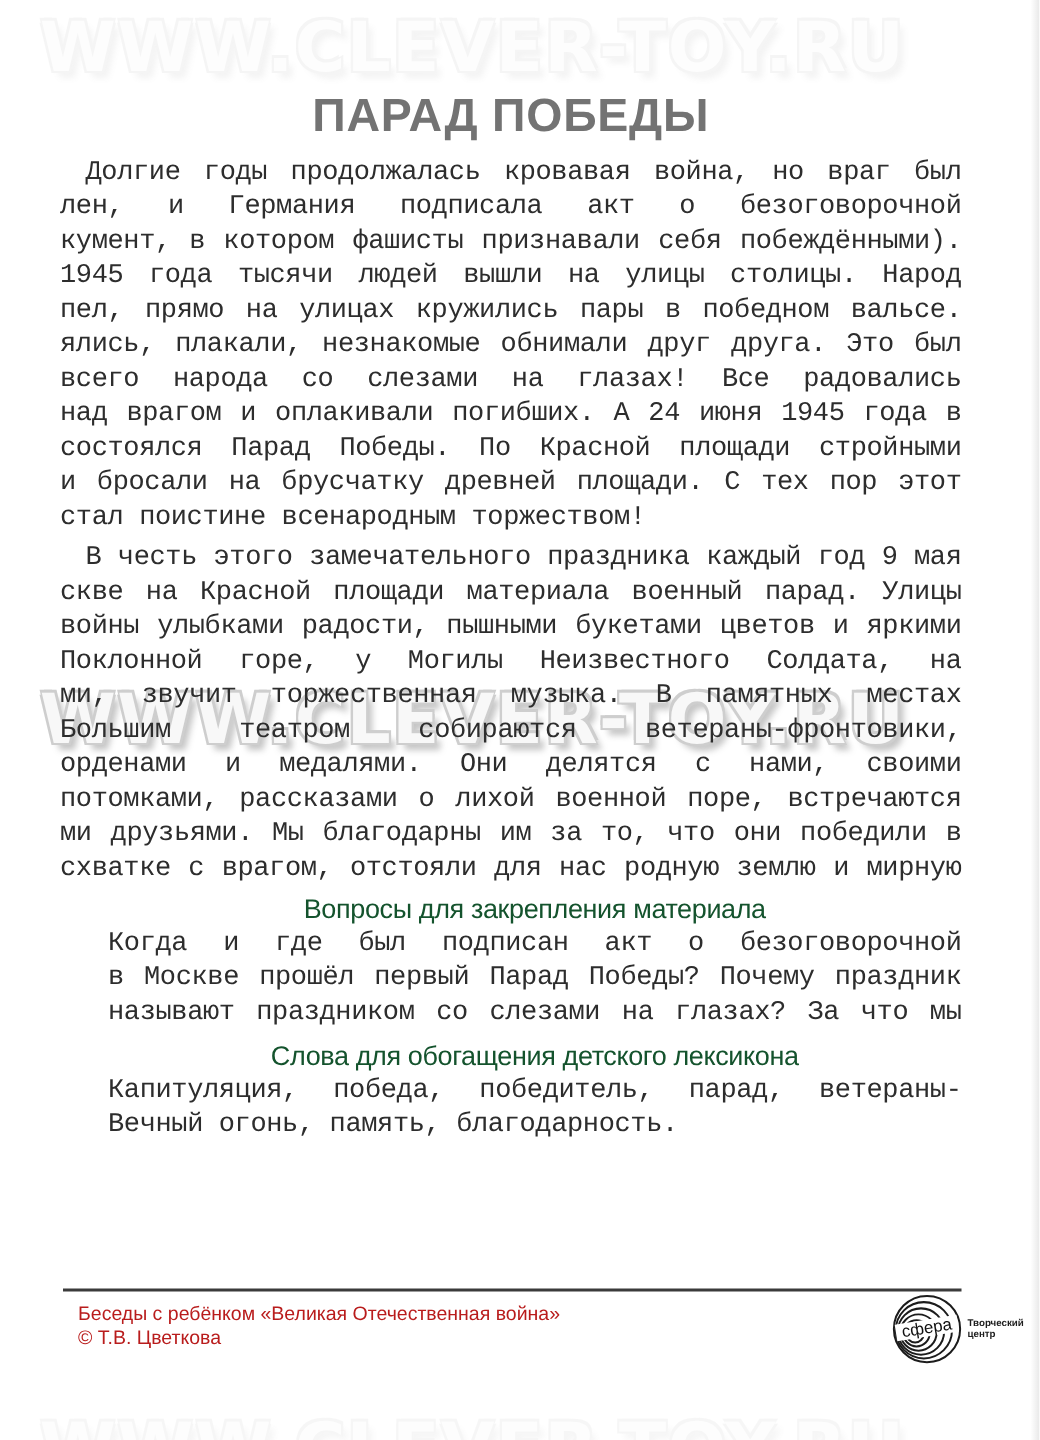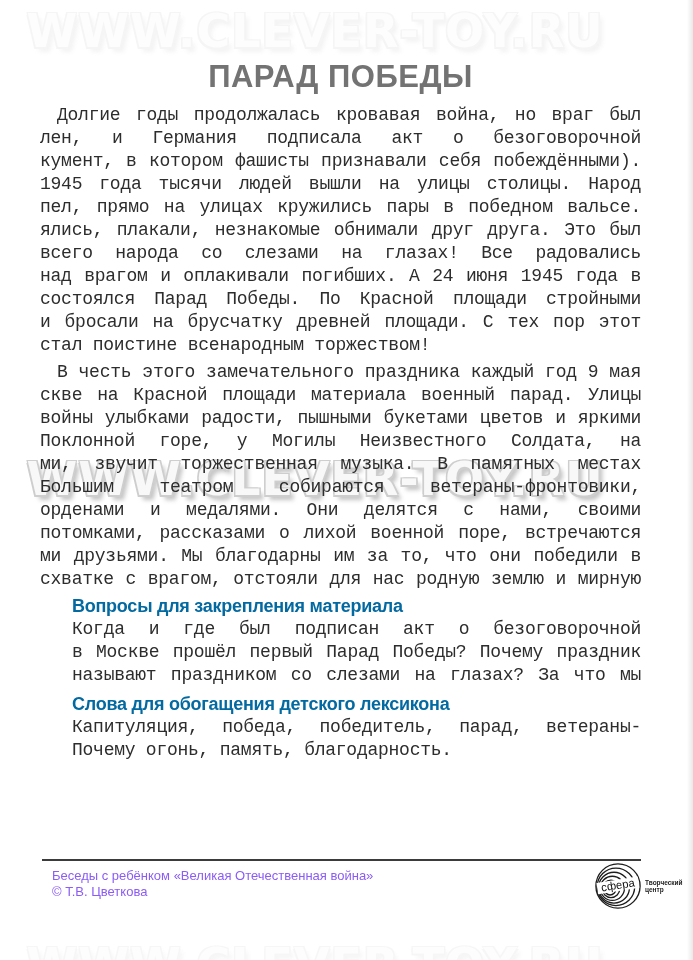--- a/index.html
+++ b/index.html
@@ -46,30 +46,30 @@
     height:23px;line-height:23px;overflow:hidden;
     text-align:justify;text-align-last:justify;-moz-text-align-last:justify;
   }
   .para .line.last-line{text-align-last:left;-moz-text-align-last:left;}
   .para.indent-first .line.first-line{text-indent:17px;}
   .para1{margin-bottom:4px;}
   .section{margin-left:32px;width:569px;}
   .section-questions{margin-top:4px;}
   .section-vocabulary{margin-top:6px;}
   .section-heading{
-    height:23px;line-height:23px;font-weight:bold;color:#0369a1;
+    height:23px;line-height:23px;font-weight:normal;color:#14532d;text-align:center;
   }
   
   .footer-rule{
     position:absolute;left:42px;top:859px;width:599px;height:0;
     border-top:2px solid #3b3b3b;z-index:1;
   }
   .footer-text{
     position:absolute;left:52px;top:868px;z-index:1;
-    font-size:13px;letter-spacing:0;color:#8b5cf6;
+    font-size:13px;letter-spacing:0;color:#b91c1c;
   }
   .footer-line{height:16px;line-height:16px;}
   .logo-wrap{
     position:absolute;left:593px;top:861px;z-index:2;
     display:flex;align-items:flex-start;
   }
   .logo-caption{
     margin-left:2px;margin-top:18px;
     font-size:6.5px;line-height:7px;font-weight:bold;color:#1e1e1e;
     letter-spacing:0;
@@ -124,21 +124,21 @@
           <div class="line">в Москве прошёл первый Парад Победы? Почему праздник 9 Мая</div>
           <div class="line">называют праздником со слезами на глазах? За что мы должны</div>
         </div>
     </div>
 
     <div class="section section-vocabulary">
       <div class="section-heading">Слова для обогащения детского лексикона</div>
       <div class="para">
 
       <div class="line first-line">Капитуляция, победа, победитель, парад, ветераны-фронтовики,</div>
-          <div class="line last-line">Почему огонь, память, благодарность.</div>
+          <div class="line last-line">Вечный огонь, память, благодарность.</div>
         </div>
     </div>
   </div>
 
   <div class="footer-rule"></div>
 
   <div class="footer-text">
     <div class="footer-line">Беседы с ребёнком «Великая Отечественная война»</div>
     <div class="footer-line">© Т.В. Цветкова</div>
   </div>

